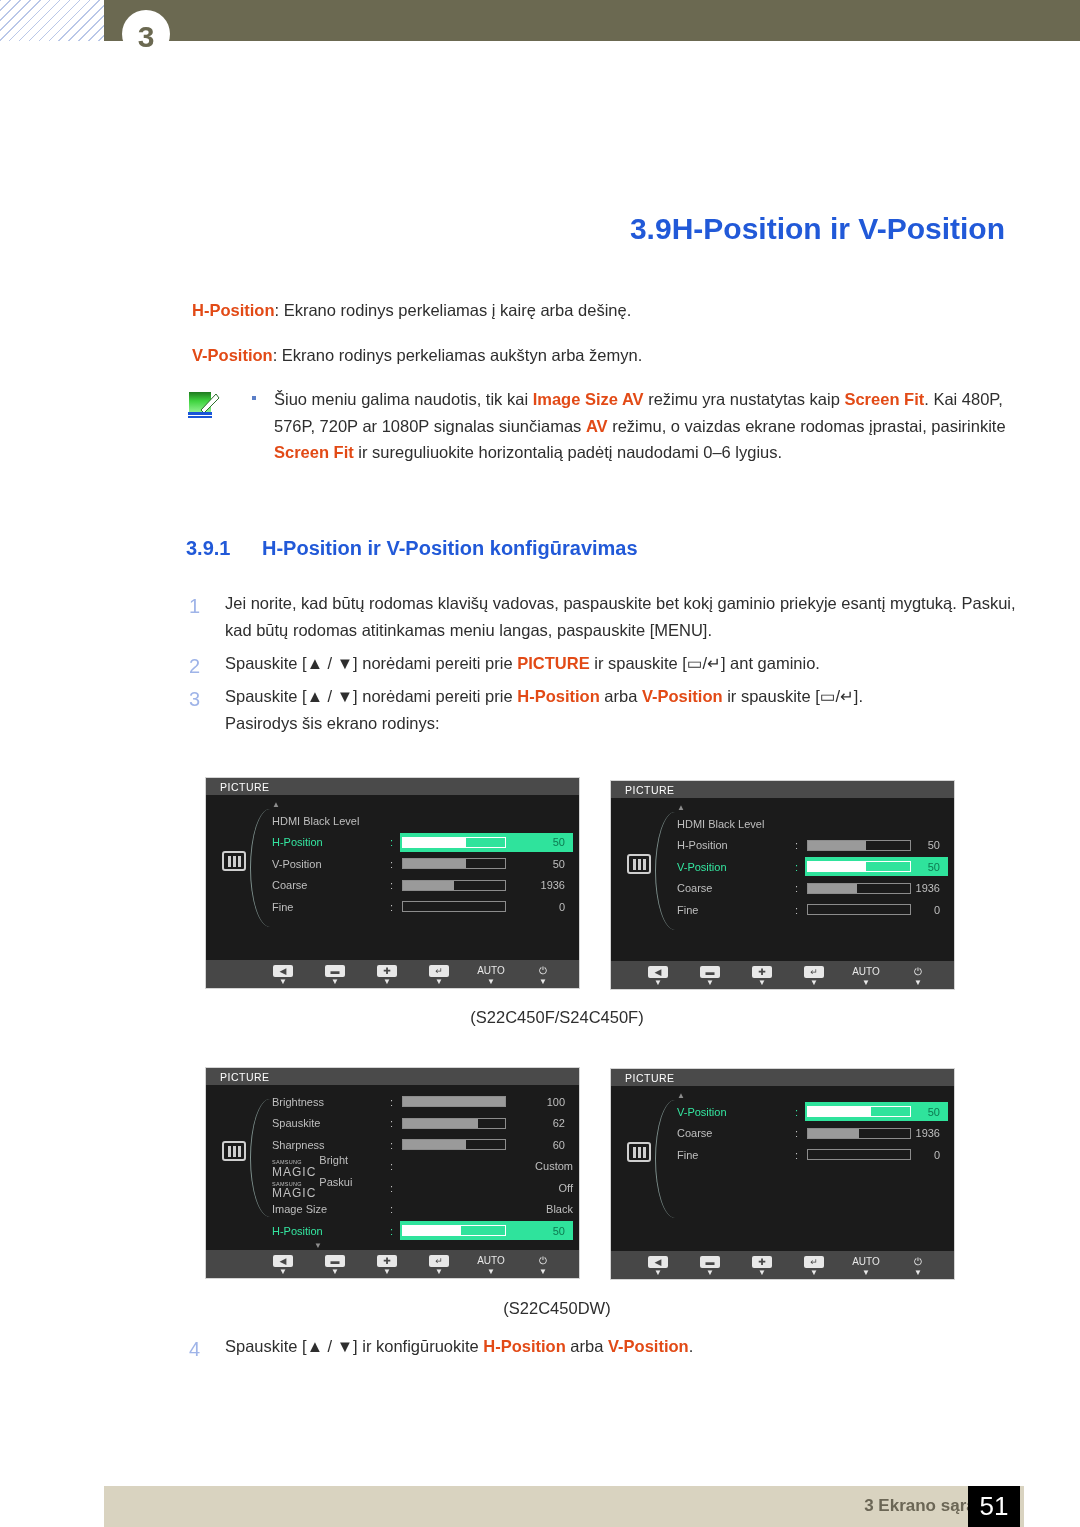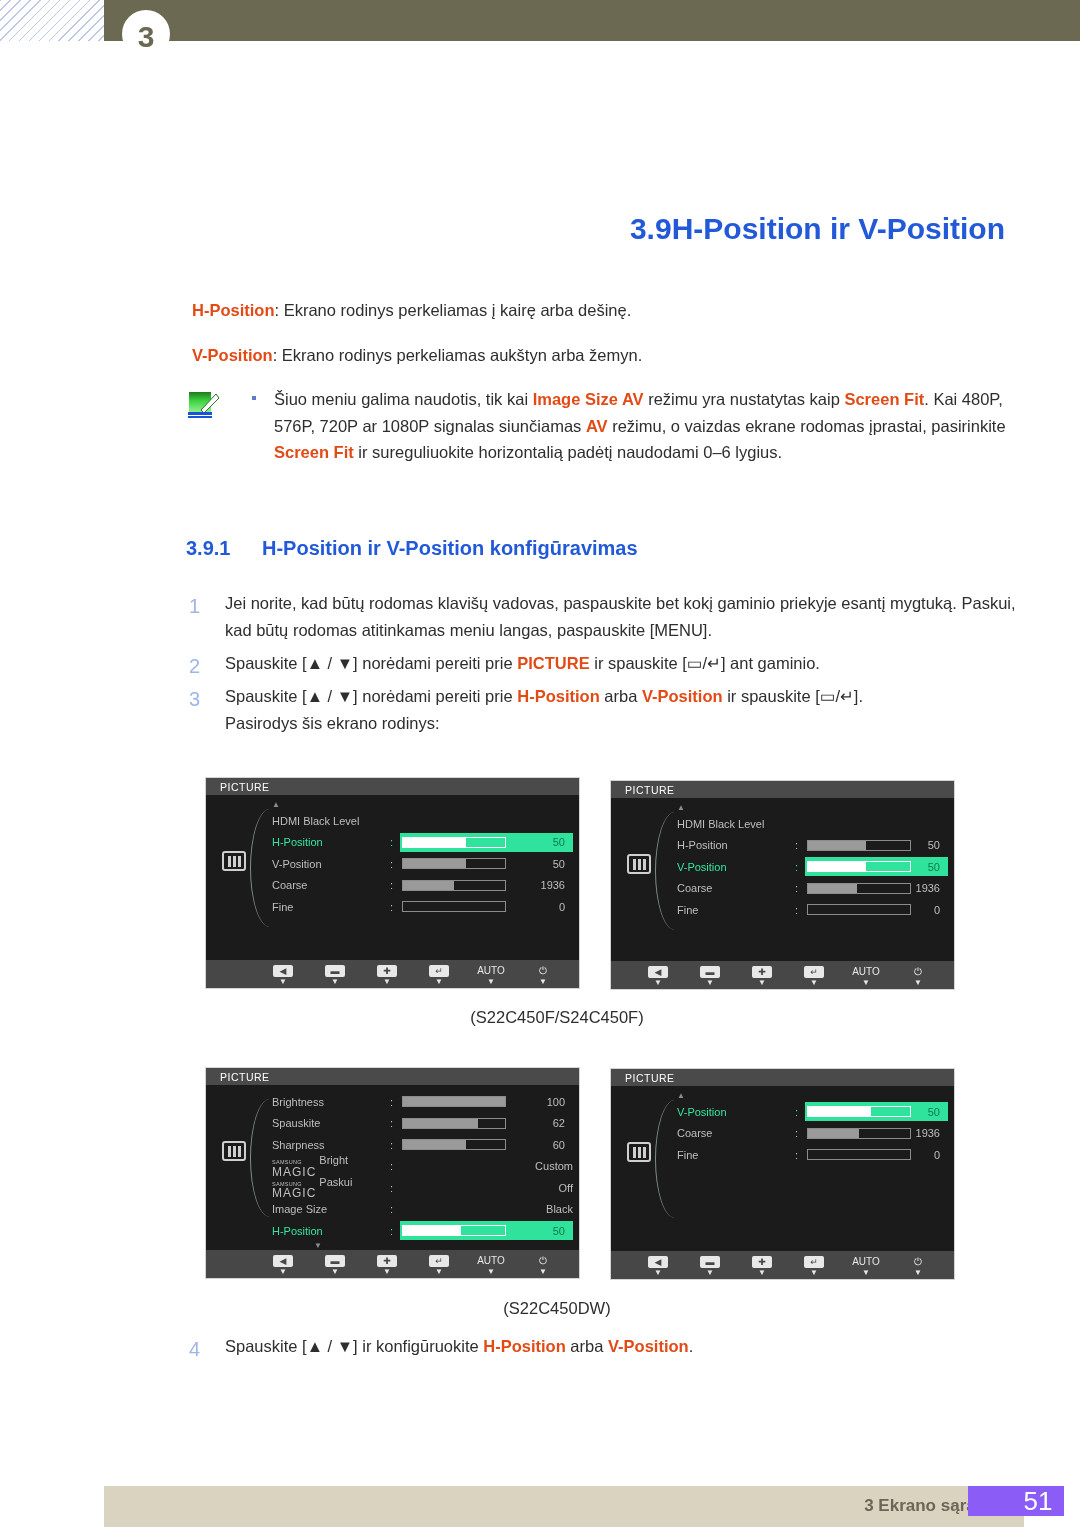--- a/index.html
+++ b/index.html
@@ -375,28 +375,27 @@
     top: 1496px;
     font-size: 17px;
     font-weight: bold;
     color: #6b6655;
   }
   #footer-page {
     position: absolute;
     left: 968px;
     top: 1486px;
     width: 52px;
-    height: 30px;
-    background: #8b5cf6;
+    height: 41px;
+    background: #000000;
     color: #ffffff;
     font-size: 26px;
     display: flex;
     align-items: center;
     justify-content: center;
-    padding-left: 44px;
   }
 </style>
 </head>
 <body>
 
 <div id="header">
   <div id="hatch"></div>
   <div id="olive-bar"></div>
   <div id="chapter-badge">3</div>
 </div>

